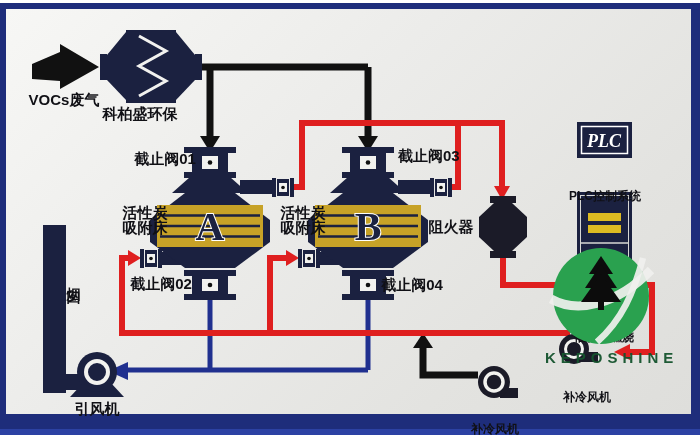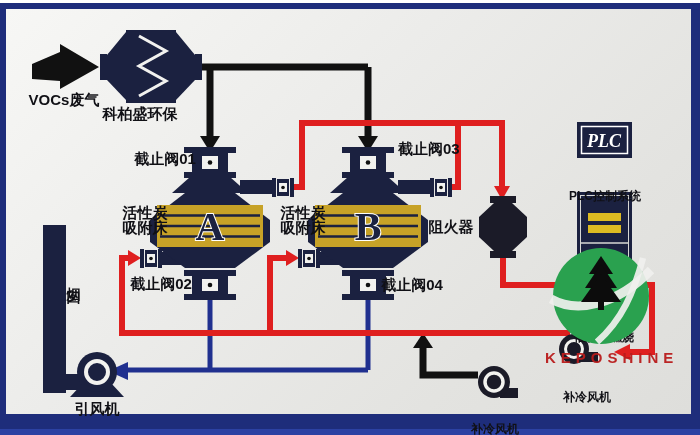--- a/index.html
+++ b/index.html
@@ -12,21 +12,21 @@
   .b-right{position:absolute;left:691px;top:3px;width:9px;height:426px;background:#1e2d7b;}
   .b-bottom{position:absolute;left:0;top:414px;width:700px;height:15px;background:#1e2d7b;}
   .b-bottom2{position:absolute;left:0;top:429px;width:700px;height:6px;background:#2c41a3;}
   svg{position:absolute;left:0;top:0;}
   .layer-main{z-index:1;}
   .layer-logo{z-index:8;}
   .lbl{position:absolute;z-index:5;color:#101015;font-weight:700;font-size:15px;line-height:15px;}
   .c{text-align:center;} .r{text-align:center;} .l{text-align:left;}
   .lbl.small{font-size:12px;margin-top:26px;}
   .vert{writing-mode:vertical-rl;letter-spacing:3px;font-size:14px;}
-  .wm-en{position:absolute;z-index:9;color:#b91c1c;font-weight:700;font-size:15px;
+  .wm-en{position:absolute;z-index:9;color:#14532d;font-weight:700;font-size:15px;
          letter-spacing:5px;opacity:.95;}
   .wm-cn{position:absolute;z-index:9;color:#2aa14f;font-weight:700;font-size:30px;
          letter-spacing:2px;opacity:.95;}
 </style>
 </head>
 <body>
 
 <div class="stage">
   <div class="bg"></div>
   <div class="b-top"></div>
@@ -197,21 +197,21 @@
       <rect x="580" y="352" width="18" height="10" fill="#1b1b28"></rect>
       <circle cx="574" cy="349" r="15" fill="#1b1b28"></circle>
       <circle cx="574" cy="349" r="8.5" fill="none" stroke="#f2f2ef" stroke-width="3"></circle>
     </g>
   </svg>
 
   <div class="lbl c" style="left:22px;top:92px;width:84px;">VOCs废气</div>
   <div class="lbl c" style="left:96px;top:106px;width:88px;">科柏盛环保</div>
   <div class="lbl r" style="left:134px;top:151px;width:62px;">截止阀01</div>
   <div class="lbl r" style="left:130px;top:276px;width:62px;">截止阀02</div>
-  <div class="lbl l" style="left:398px;top:141px;width:64px;">截止阀03</div>
+  <div class="lbl l" style="left:398px;top:148px;width:64px;">截止阀03</div>
   <div class="lbl l" style="left:380px;top:277px;width:64px;text-align:center;">截止阀04</div>
 
   <div class="lbl c" style="left:118px;top:205px;width:54px;">
     <span>活性炭</span><br>
     <span>吸附床</span>
   </div>
   <div class="lbl c" style="left:276px;top:205px;width:54px;">
     <span>活性炭</span><br>
     <span>吸附床</span>
   </div>

